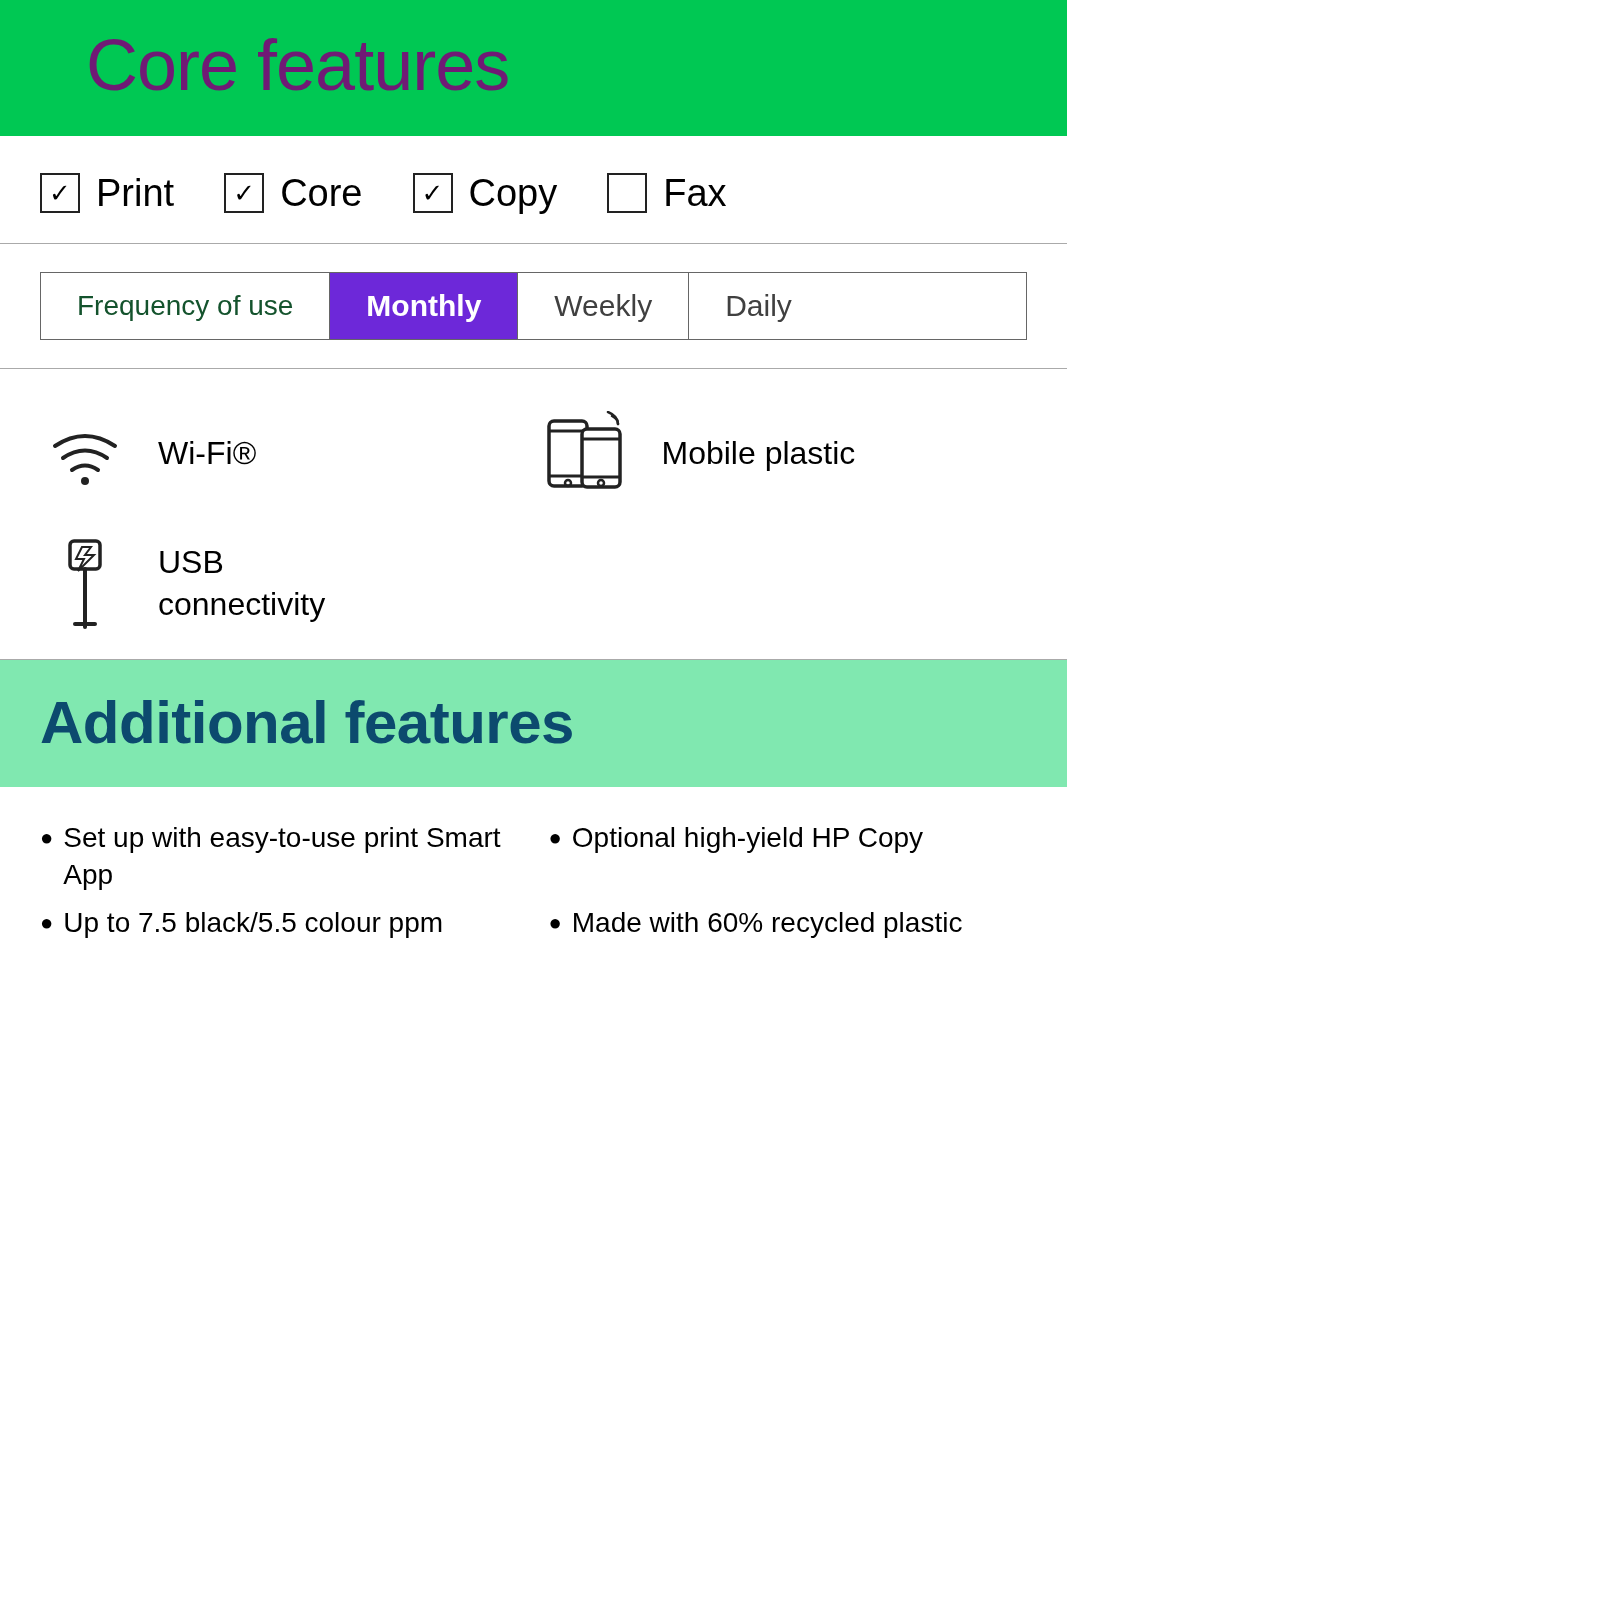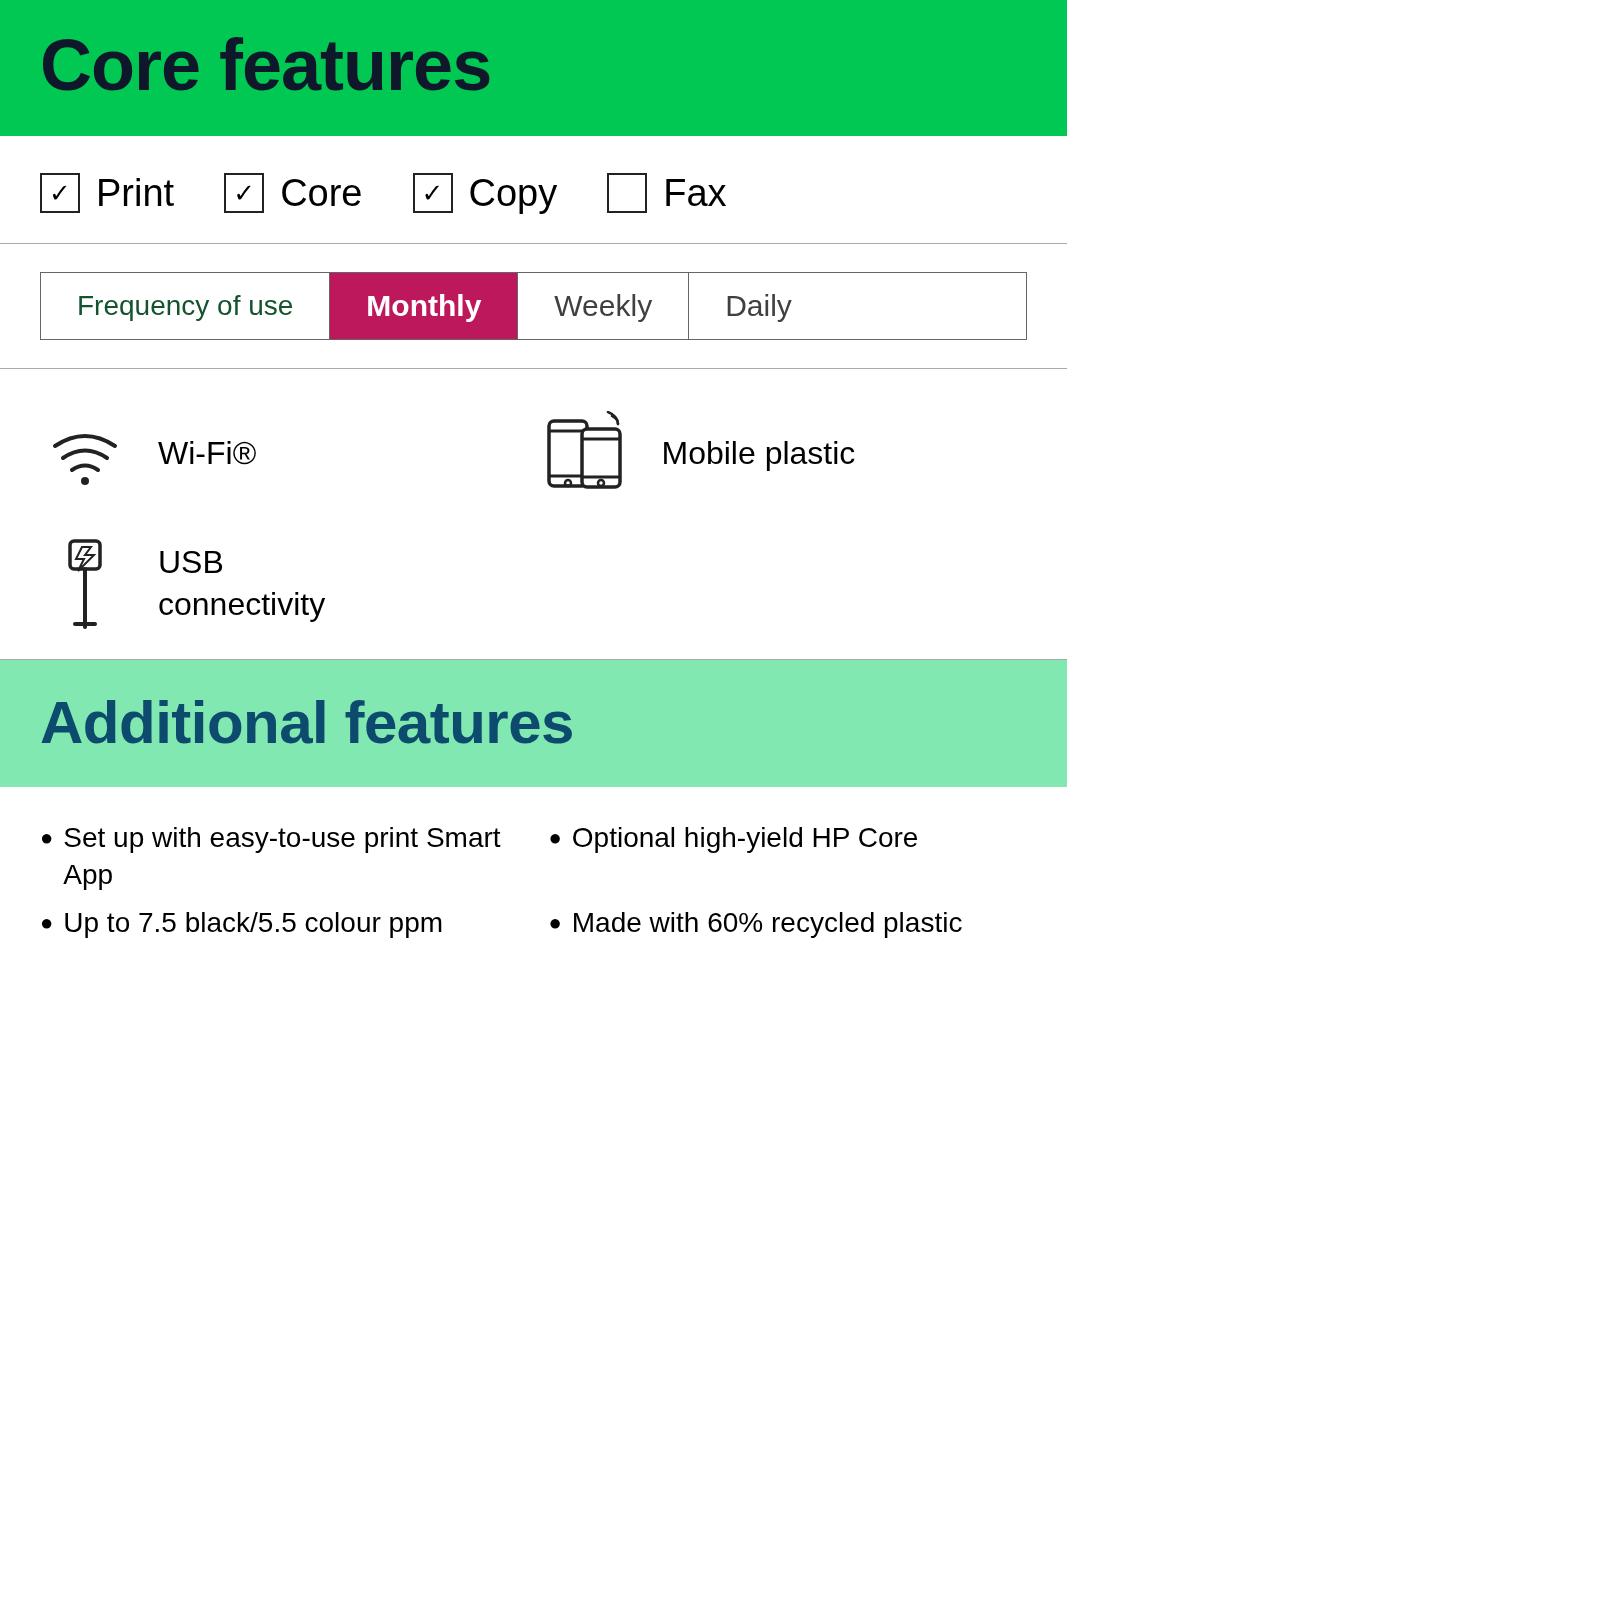--- a/index.html
+++ b/index.html
@@ -10,24 +10,25 @@
       min-height: 1067px;
     }
 
     
     .core-header {
       background: #00c853;
       padding: 28px 40px 32px 40px;
     }
     .core-header h1 {
       font-size: 72px;
-      font-weight: 700;
-      color: #0f172a;
+      font-weight: 400;
+      color: #701a75;
       letter-spacing: -1px;
       line-height: 1.05;
+      margin-left: 46px;
     }
 
     
     .checkboxes-section {
       padding: 36px 40px 28px 40px;
       border-bottom: 1.5px solid #aaa;
     }
     .checkboxes-row {
       display: flex;
       align-items: center;
@@ -77,21 +78,21 @@
     .freq-cell:last-child {
       border-right: none;
     }
     .freq-cell.label-cell {
       font-size: 28px;
       color: #14532d;
       flex: 0 0 auto;
       white-space: nowrap;
     }
     .freq-cell.active {
-      background: #be185d;
+      background: #6d28d9;
       color: #fff;
       font-weight: 700;
     }
 
     
     .features-section {
       padding: 40px 40px 30px 40px;
       border-bottom: 1.5px solid #aaa;
     }
     .features-grid {
@@ -254,21 +255,21 @@
 
 <div class="additional-list">
 
   <div class="bullet-item">
     <span class="bullet-dot">●</span>
     <span>Set up with easy-to-use print Smart App</span>
   </div>
 
   <div class="bullet-item">
     <span class="bullet-dot">●</span>
-    <span>Optional high-yield HP Core</span>
+    <span>Optional high-yield HP Copy</span>
   </div>
 
   <div class="bullet-item">
     <span class="bullet-dot">●</span>
     <span>Up to 7.5 black/5.5 colour ppm</span>
   </div>
 
   <div class="bullet-item">
     <span class="bullet-dot">●</span>
     <span>Made with 60% recycled plastic</span>

